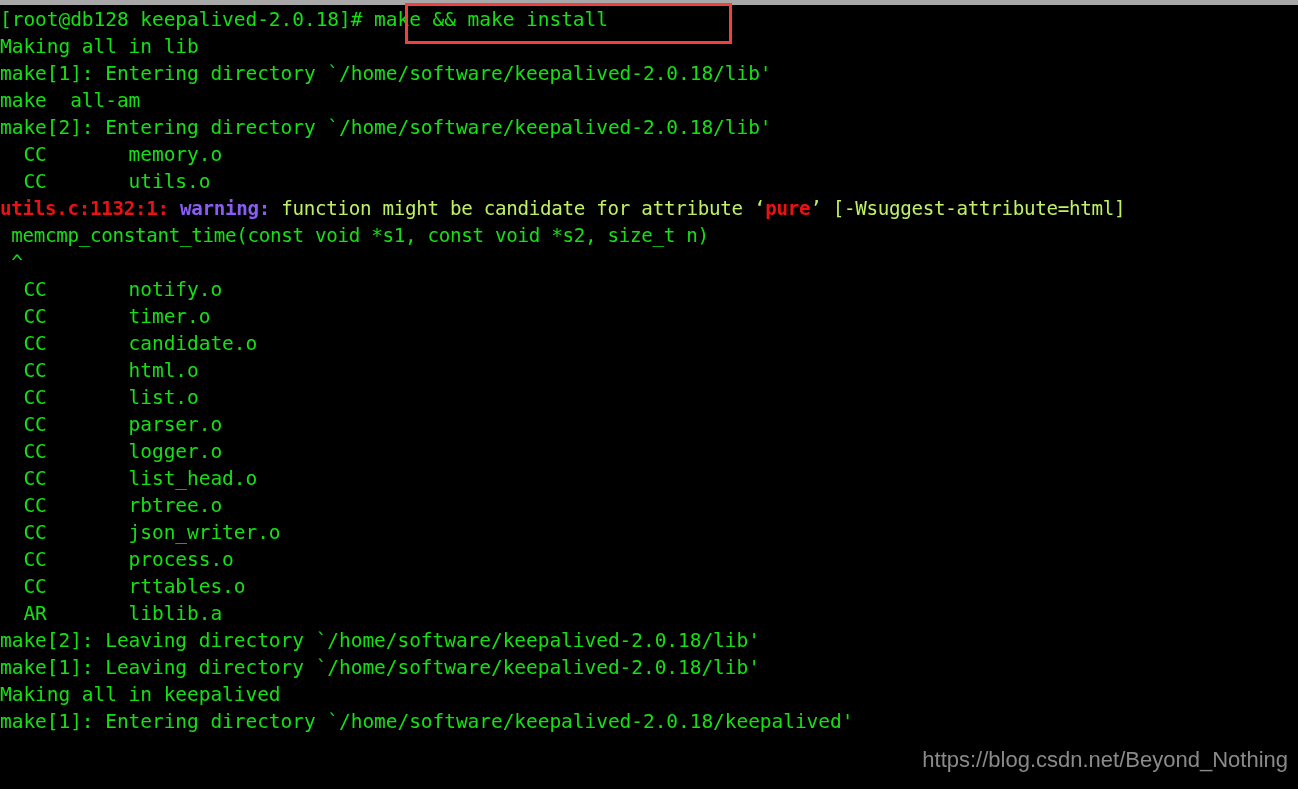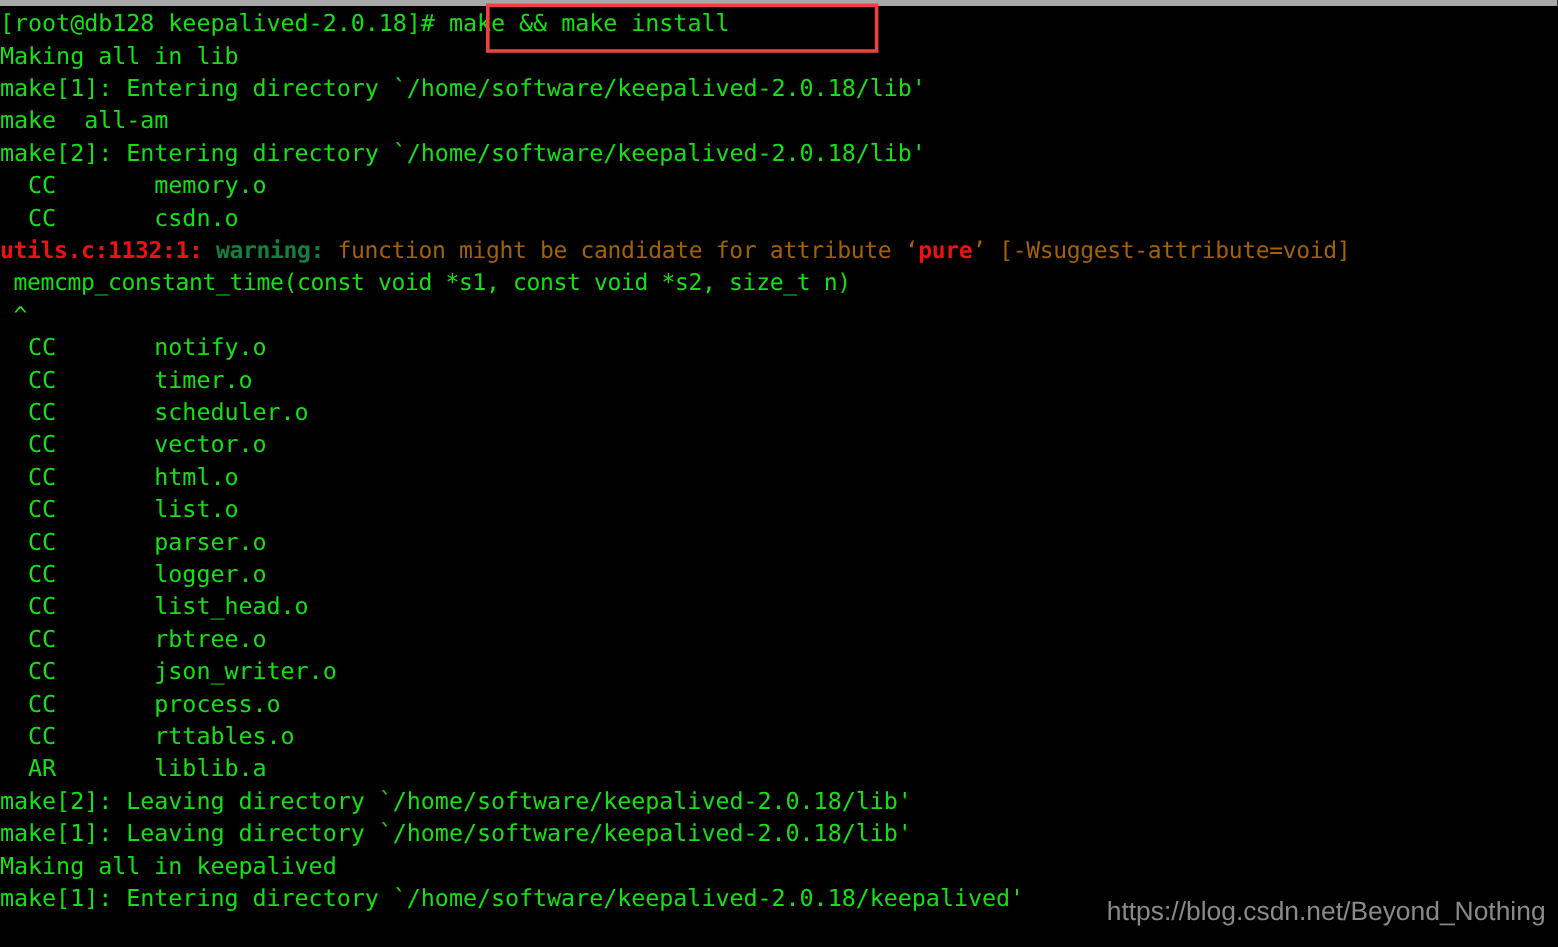--- a/index.html
+++ b/index.html
@@ -44,23 +44,23 @@
     height: 27px;
     line-height: 27px;
     font-size: 19.5px;
     letter-spacing: -0.05px;
     white-space: pre;
     color: #15e015;
     font-family: "DejaVu Sans Mono", "Liberation Mono", monospace;
     overflow: hidden;
   }
   .line.l0  { margin-top: 6px; }
-  .green    { color: #a16207; }
+  .green    { color: #bef264; }
   .red      { color: #ee1111; font-weight: bold; margin-top: 32px; }
-  .blue     { color: #15803d; font-weight: bold; }
+  .blue     { color: #8b5cf6; font-weight: bold; }
   .tight    { font-size: 19.2px; letter-spacing: -0.3px; }
   
   #cmd-highlight {
     position: absolute;
     left: 405px;
     top: 3px;
     width: 327px;
     height: 41px;
     border: 3px solid #f04040;
     box-sizing: border-box;
@@ -88,31 +88,30 @@
 
   <div id="screen">
 
     <div class="line l0"><span>[root@db128 keepalived-2.0.18]# </span><span>make &amp;&amp; make install</span></div>
 
     <div class="line">Making all in lib</div>
     <div class="line">make[1]: Entering directory `/home/software/keepalived-2.0.18/lib'</div>
     <div class="line">make  all-am</div>
     <div class="line">make[2]: Entering directory `/home/software/keepalived-2.0.18/lib'</div>
     <div class="line">  CC       memory.o</div>
-    <div class="line">  CC       csdn.o</div>
+    <div class="line">  CC       utils.o</div>
 
-    <div class="line tight"><span class="red">utils.c:1132:1:</span><span class="green"> </span><span class="blue">warning:</span><span class="green"> function might be candidate for attribute ‘</span><span class="red">pure</span><span class="green">’ [-Wsuggest-attribute=void]</span></div>
+    <div class="line tight"><span class="red">utils.c:1132:1:</span><span class="green"> </span><span class="blue">warning:</span><span class="green"> function might be candidate for attribute ‘</span><span class="red">pure</span><span class="green">’ [-Wsuggest-attribute=html]</span></div>
 
     <div class="line tight"> memcmp_constant_time(const void *s1, const void *s2, size_t n)</div>
     <div class="line tight"> ^</div>
 
     <div class="line">  CC       notify.o</div>
     <div class="line">  CC       timer.o</div>
-    <div class="line">  CC       scheduler.o</div>
-    <div class="line">  CC       vector.o</div>
+    <div class="line">  CC       candidate.o</div>
     <div class="line">  CC       html.o</div>
     <div class="line">  CC       list.o</div>
     <div class="line">  CC       parser.o</div>
     <div class="line">  CC       logger.o</div>
     <div class="line">  CC       list_head.o</div>
     <div class="line">  CC       rbtree.o</div>
     <div class="line">  CC       json_writer.o</div>
     <div class="line">  CC       process.o</div>
     <div class="line">  CC       rttables.o</div>
     <div class="line">  AR       liblib.a</div>

